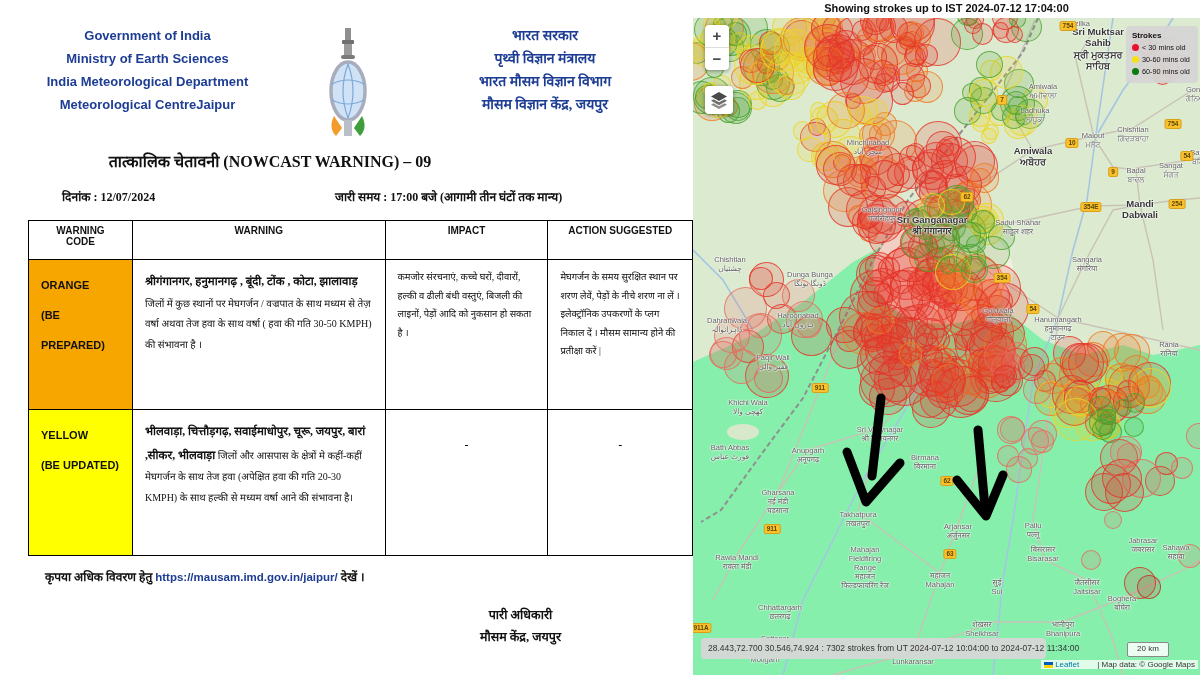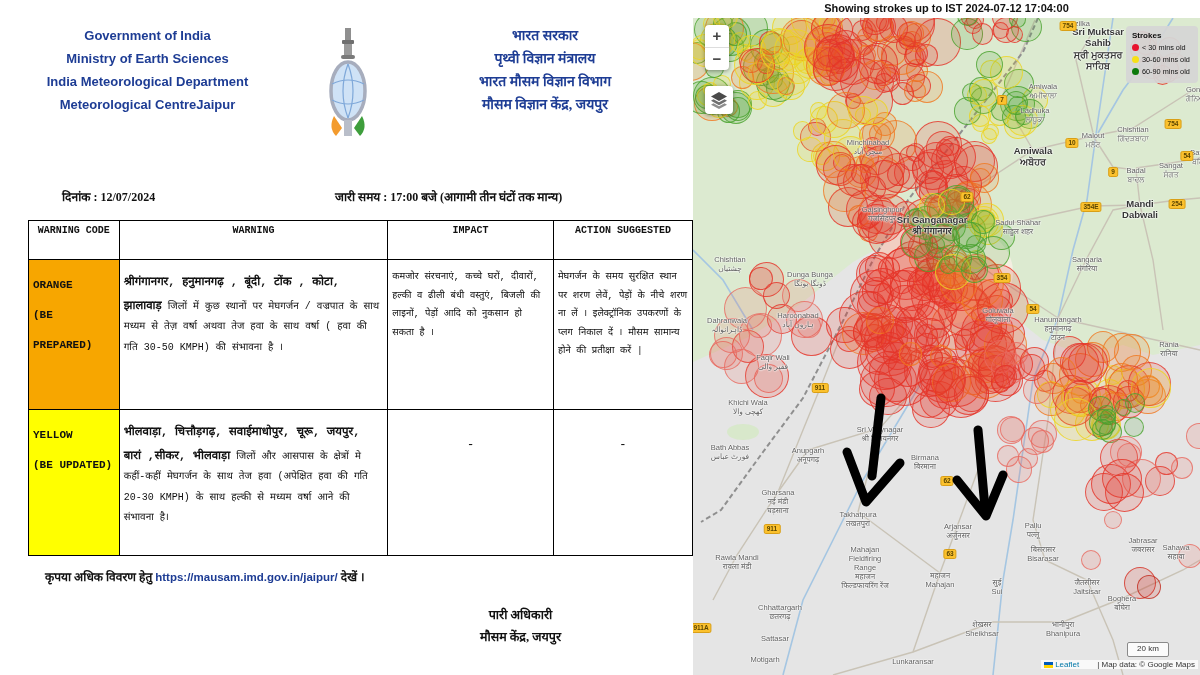--- a/index.html
+++ b/index.html
@@ -8,34 +8,34 @@
   .doc{position:absolute;left:0;top:0;width:693px;height:675px;background:#fff;}
   .doc-header{position:absolute;top:24px;left:20px;width:650px;display:flex;justify-content:space-between;}
   .hdr-en{width:255px;text-align:center;color:#1d3c94;font-weight:700;font-size:13px;line-height:23px;}
   .hdr-hi{width:250px;text-align:center;color:#1d3c94;font-weight:700;font-size:14px;line-height:23px;font-family:"Liberation Serif",serif;}
   .logo-wrap{width:70px;display:flex;justify-content:center;}
   .doc-title{position:absolute;top:150px;left:0;width:540px;text-align:center;font-size:16px;font-weight:700;color:#111;font-family:"Liberation Serif",serif;}
   .doc-dateline{position:absolute;top:188px;left:0;width:693px;font-size:12px;font-weight:700;font-family:"Liberation Serif",serif;color:#111;}
   .doc-dateline .d1{position:absolute;left:62px;top:0;}
   .doc-dateline .d2{position:absolute;left:335px;top:0;}
   table.warn{position:absolute;top:220px;left:28px;border-collapse:collapse;table-layout:fixed;}
-  table.warn td,table.warn th{border:1.2px solid #000;vertical-align:top;padding:4px 4px;font-family:Liberation Mono, monospace;}
+  table.warn td,table.warn th{border:1.2px solid #000;vertical-align:top;padding:4px 12px;}
   th.h{font-size:10px;font-weight:700;text-align:center;padding-top:8px;height:30px;color:#111;}
   .c-code{width:82px;} .c-warn{width:262px;} .c-imp{width:158px;} .c-act{width:131px;}
   .code-cell{font-weight:700;font-size:11px;padding-top:10px !important;line-height:30px;color:#111;}
   .warn-cell{font-family:"Liberation Serif",serif;color:#111;font-size:10px;line-height:2.05;padding-top:10px !important;}
   .warn-bold{font-weight:700;font-size:11.5px;}
   .small-cell{font-family:"Liberation Serif",serif;color:#111;font-size:9.5px;line-height:1.95;padding-top:8px !important;}
   .dash-cell{text-align:center;font-size:12px;padding-top:28px !important;font-family:"Liberation Serif",serif;}
   .row1{height:150px;} .row2{height:146px;}
   .doc-footer{position:absolute;top:568px;left:45px;font-size:12px;font-weight:700;font-family:"Liberation Serif",serif;color:#111;}
   .doc-footer a{color:#1d3c94;text-decoration:none;font-family:"Liberation Sans",sans-serif;font-size:11.5px;}
   .signature{position:absolute;top:604px;left:428px;width:185px;text-align:center;font-size:12.5px;font-weight:700;font-family:"Liberation Serif",serif;color:#111;line-height:22px;}
   
-  .map{position:absolute;left:693px;top:0;width:507px;height:675px;background:#e5e5e5;overflow:hidden;}
+  .map{position:absolute;left:693px;top:0;width:507px;height:675px;background:#86efac;overflow:hidden;}
   .map-title{position:absolute;top:0;left:0;width:100%;height:18px;background:#fff;z-index:9;text-align:center;font-size:11px;font-weight:700;color:#111;line-height:17px;}
   svg.base{position:absolute;left:0;top:0;z-index:1;}
   .stroke-circle{position:absolute;border:1.5px solid;border-radius:50%;z-index:4;box-sizing:border-box;}
   .map-label{position:absolute;transform:translateX(-50%);text-align:center;font-size:7.5px;line-height:1.2;color:#5f5f5f;z-index:5;white-space:nowrap;text-shadow:0 0 2px #fff,0 0 2px #fff,0 0 2px #fff;}
   .map-label.big{font-size:9.5px;color:#353535;font-weight:700;}
   .route-badge{position:absolute;transform:translateX(-50%);background:#fbc12d;border:1px solid #d99f17;border-radius:2px;font-size:6.5px;font-weight:700;color:#5b4500;padding:0px 2px;line-height:8px;z-index:5;}
   svg.arrows{position:absolute;left:0;top:0;z-index:7;}
   .zoom-ctrl{position:absolute;left:12px;top:25px;width:24px;background:#fff;border-radius:4px;box-shadow:0 1px 4px rgba(0,0,0,.4);z-index:10;overflow:hidden;}
   .zoom-btn{height:22px;text-align:center;font-size:15px;font-weight:700;color:#444;line-height:22px;cursor:pointer;}
   .zoom-div{height:1px;background:#ddd;}
@@ -82,20 +82,21 @@
         </svg>
       </div>
       <div class="hdr-hi">
         <div>भारत सरकार</div>
         <div>पृथ्वी विज्ञान मंत्रालय</div>
         <div>भारत मौसम विज्ञान विभाग</div>
         <div>मौसम विज्ञान केंद्र, जयपुर</div>
       </div>
     </div>
 
+    <div class="doc-title">तात्कालिक चेतावनी (NOWCAST WARNING) – 09</div>
 
     <div class="doc-dateline">
       <span class="d1">दिनांक : 12/07/2024</span>
       <span class="d2">जारी समय : 17:00 बजे (आगामी तीन घंटों तक मान्य)</span>
     </div>
 
     <table class="warn">
       <tbody>
           <tr>
         <th class="h c-code">WARNING CODE</th>
@@ -976,20 +977,21 @@
       <div class="legend-row">
         <span class="legend-dot" style="background: rgb(247, 224, 23);"></span>
         <span class="legend-label">30-60 mins old</span>
       </div>
       <div class="legend-row">
         <span class="legend-dot" style="background: rgb(12, 122, 12);"></span>
         <span class="legend-label">60-90 mins old</span>
       </div>
     </div>
 
+    <div class="status-bar">28.443,72.700 30.546,74.924 : 7302 strokes from UT 2024-07-12 10:04:00 to 2024-07-12 11:34:00</div>
 
     <div class="scale-box">20 km</div>
 
     <div class="attribution">
       <span class="flag">
           <span class="b" style="display:block"></span>
           <span class="y" style="display:block"></span>
         </span>
       <a href="#" class="leaflet-link">Leaflet</a>
       <span>| Map data: © Google Maps</span>

